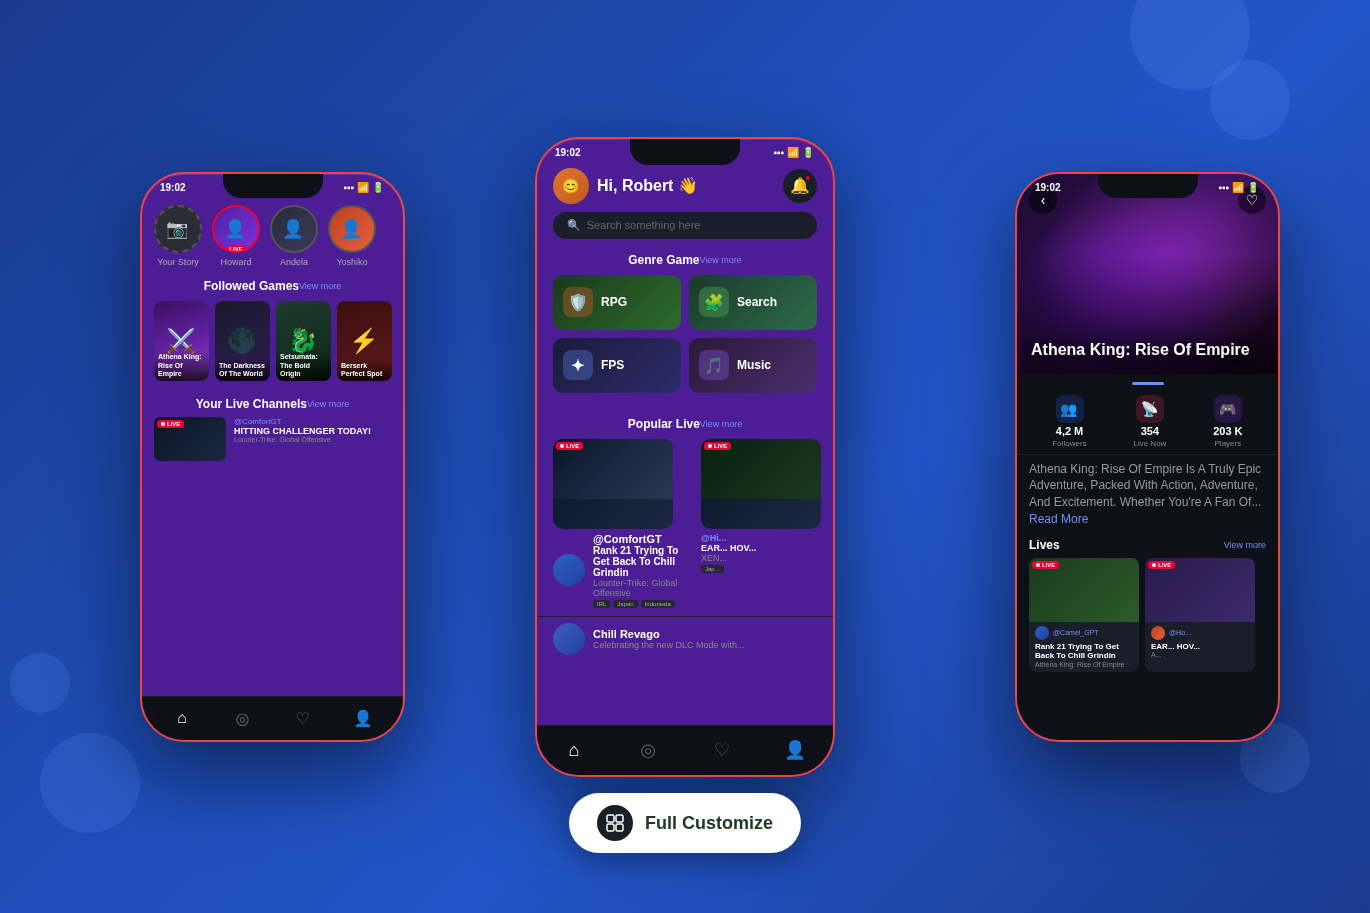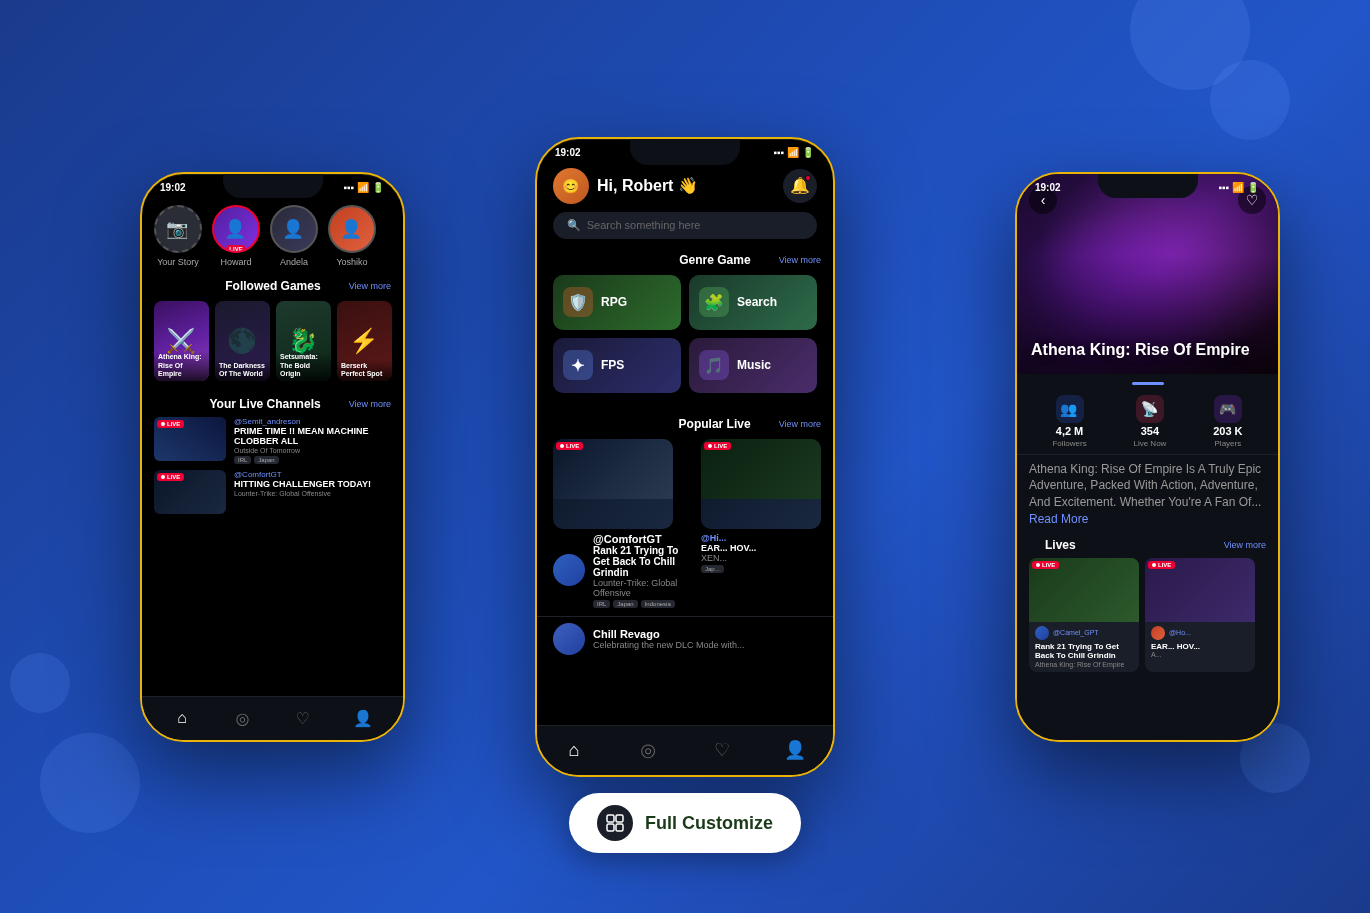--- a/index.html
+++ b/index.html
@@ -32,23 +32,23 @@
       align-items: center;
       width: 100%;
       height: 100%;
       gap: 0;
       position: relative;
     }
 
     
     .phone {
       position: absolute;
-      background: #000000;
+      background: #4c1d95;
       border-radius: 44px;
-      border: 2px solid #eab308;
+      border: 2px solid #ef4444;
       overflow: hidden;
       box-shadow: 0 30px 80px rgba(0,0,0,0.5), inset 0 1px 0 rgba(255,255,255,0.1);
     }
 
     .phone-left {
       width: 265px;
       height: 570px;
       left: 140px;
       top: 50%;
       transform: translateY(-50%);
@@ -154,24 +154,23 @@
       border-radius: 3px;
     }
     .story-label {
       font-size: 9px;
       color: #aaa;
       text-align: center;
       max-width: 52px;
     }
     .section-header {
       display: flex;
-      justify-content: flex-end;
+      justify-content: center;
       align-items: center;
       padding: 4px 12px;
-      gap: 28px;
     }
     .section-title {
       font-size: 12px;
       font-weight: 700;
       color: #fff;
     }
     .view-more {
       font-size: 9px;
       color: #7090ff;
     }
@@ -563,21 +562,20 @@
       color: #7090ff;
     }
     .lives-section {
       padding: 4px 12px;
     }
     .lives-header {
       display: flex;
       justify-content: space-between;
       align-items: center;
       margin-bottom: 6px;
-      margin-left: 16px;
     }
     .lives-scroll {
       display: flex;
       gap: 6px;
       overflow: hidden;
     }
     .lives-card {
       width: 110px;
       flex-shrink: 0;
       border-radius: 8px;
@@ -751,38 +749,20 @@
           <div class="game-title-small">Berserk Perfect Spot</div>
         </div>
       </div>
 
       <div class="section-header" style="margin-top:8px;">
         <span class="section-title">Your Live Channels</span>
         <span class="view-more">View more</span>
       </div>
       <div class="live-channels-list">
 
-        <div class="channel-item">
-          <div class="channel-thumb thumb-fps">
-            <div class="thumb-grid-pattern"></div>
-            <div class="live-pill">
-              <div class="live-dot"></div>
-              LIVE
-            </div>
-          </div>
-          <div class="channel-info">
-            <div class="channel-user">@Semit_andreson</div>
-            <div class="channel-title">PRIME TIME !! MEAN MACHINE CLOBBER ALL</div>
-            <div class="channel-game">Outside Of Tomorrow</div>
-            <div class="tags-row">
-              <span class="tag">IRL</span>
-              <span class="tag">Japan</span>
-            </div>
-          </div>
-        </div>
 
         <div class="channel-item">
           <div class="channel-thumb" style="background:linear-gradient(135deg,#0a1628,#1a2840);">
             <div class="live-pill">
               <div class="live-dot"></div>
               LIVE
             </div>
           </div>
           <div class="channel-info">
             <div class="channel-user">@ComfortGT</div>

